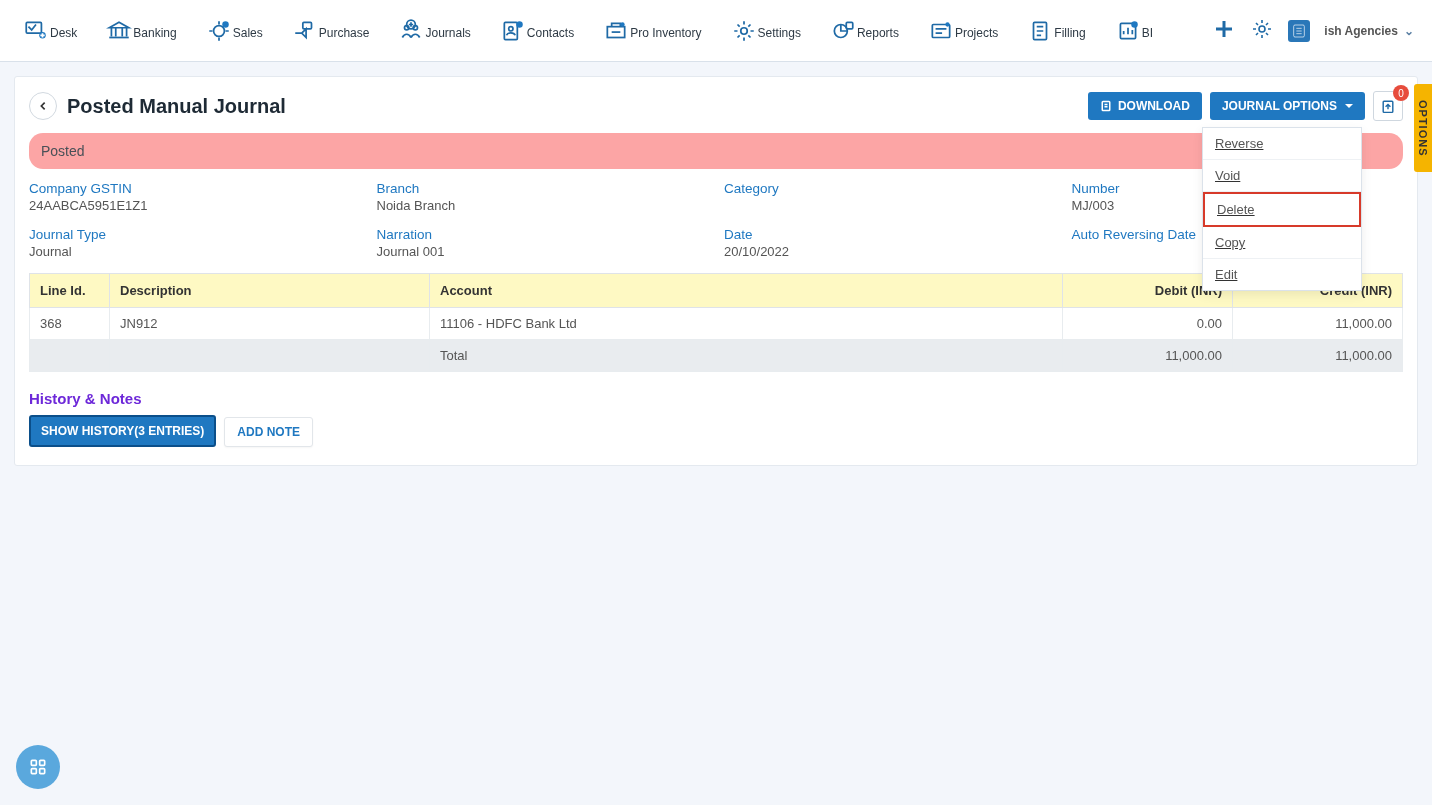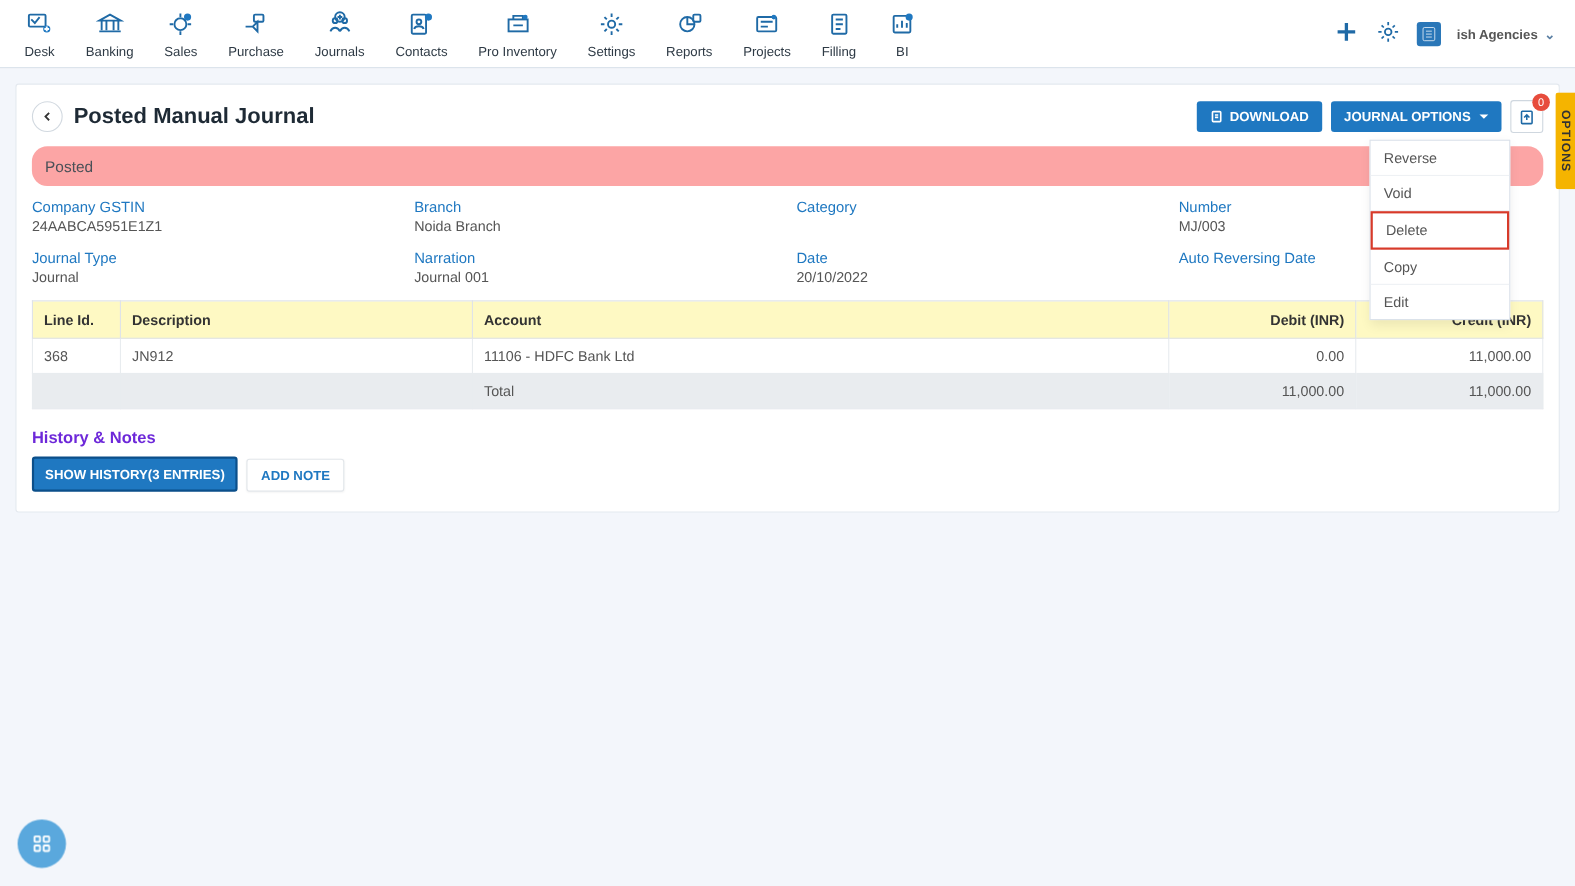--- a/index.html
+++ b/index.html
@@ -1,21 +1,21 @@
 <!DOCTYPE html>
 <html><head>
 <meta charset="utf-8">
 <style>
   * { box-sizing: border-box; margin: 0; padding: 0; }
   body { font-family: "Segoe UI", Arial, sans-serif; font-size: 13px; background: #f3f6fb; color: #333; }
   
   
   .topnav { background: #fff; border-bottom: 1px solid #d9e1ea; display: flex; align-items: center; padding: 6px 8px; height: 62px; }
   .nav-items { display: flex; gap: 0; }
-  .nav-item { display: flex; flex-direction: column; align-items: center; justify-content: center; padding: 4px 14px; cursor: pointer; color: #555; }
+  .nav-item { display: flex; flex-direction: row; align-items: center; justify-content: center; padding: 4px 14px; cursor: pointer; color: #555; }
   .nav-icon { width: 28px; height: 28px; display: flex; align-items: center; justify-content: center; }
   .nav-icon svg { width: 26px; height: 26px; stroke: #1f6aa6; fill: none; stroke-width: 1.6; }
   .nav-label { font-size: 12px; margin-top: 4px; color: #2e3a45; }
   .nav-spacer { flex: 1; }
   .nav-right { display: flex; align-items: center; gap: 14px; padding-right: 10px; font-weight: bold; }
   .plus-icon svg { width: 24px; height: 24px; stroke: #1f6aa6; stroke-width: 3; }
   .gear-icon svg { width: 24px; height: 24px; stroke: #1f6aa6; fill: none; stroke-width: 1.6; }
   .calc-icon { width: 22px; height: 22px; background: #2a77b8; border-radius: 3px; display: flex; align-items: center; justify-content: center; }
   .calc-icon svg { width: 16px; height: 16px; stroke: #fff; fill: #fff; }
   .company-dd { display: flex; align-items: center; gap: 6px; color: #555; cursor: pointer; font-size: 12px; }
@@ -31,21 +31,21 @@
   .head-actions { margin-left: auto; display: flex; align-items: center; gap: 8px; position: relative; }
   .btn { border: none; border-radius: 3px; padding: 7px 12px; font-size: 12px; font-weight: 600; cursor: pointer; display: inline-flex; align-items: center; gap: 6px; }
   .btn-primary { background: #1f78c1; color: #fff; }
   .btn-primary svg { width: 12px; height: 12px; stroke: #fff; fill: none; stroke-width: 2; }
   .caret-down { width: 0; height: 0; border-left: 4px solid transparent; border-right: 4px solid transparent; border-top: 4px solid #fff; margin-left: 2px; }
   .upload-btn { width: 30px; height: 30px; border: 1px solid #cfd7df; border-radius: 3px; display: flex; align-items: center; justify-content: center; cursor: pointer; position: relative; }
   .upload-btn svg { width: 16px; height: 16px; stroke: #1f6aa6; fill: none; stroke-width: 1.8; }
   .badge-count { position: absolute; top: -7px; right: -7px; background: #e74c3c; color: #fff; font-size: 10px; width: 16px; height: 16px; border-radius: 50%; display: flex; align-items: center; justify-content: center; }
 
   
-  .dropdown { position: absolute; top: 36px; right: 30px; width: 128px; background: #fff; border: 1px solid #dbe2ea; box-shadow: 0 4px 10px rgba(0,0,0,0.08); z-index: 20; }
+  .dropdown { position: absolute; top: 36px; right: 41px; width: 160px; background: #fff; border: 1px solid #dbe2ea; box-shadow: 0 4px 10px rgba(0,0,0,0.08); z-index: 20; text-decoration: underline; }
   .dropdown-item { padding: 8px 12px; font-size: 13px; color: #555; cursor: pointer; border-bottom: 1px solid #eef1f4; }
   .dropdown-item:last-child { border-bottom: none; }
   .dropdown-item.highlighted { border: 2px solid #d73a2a; }
 
   
   .status-bar { background: #fca5a5; padding: 10px 12px; border-radius: 14px; font-size: 14px; color: #495057; margin-bottom: 12px; }
 
   
   .fields { display: grid; grid-template-columns: repeat(4, 1fr); gap: 14px 16px; margin-bottom: 14px; }
   .field-label { color: #1f78c1; font-size: 13.5px; font-weight: 500; }

